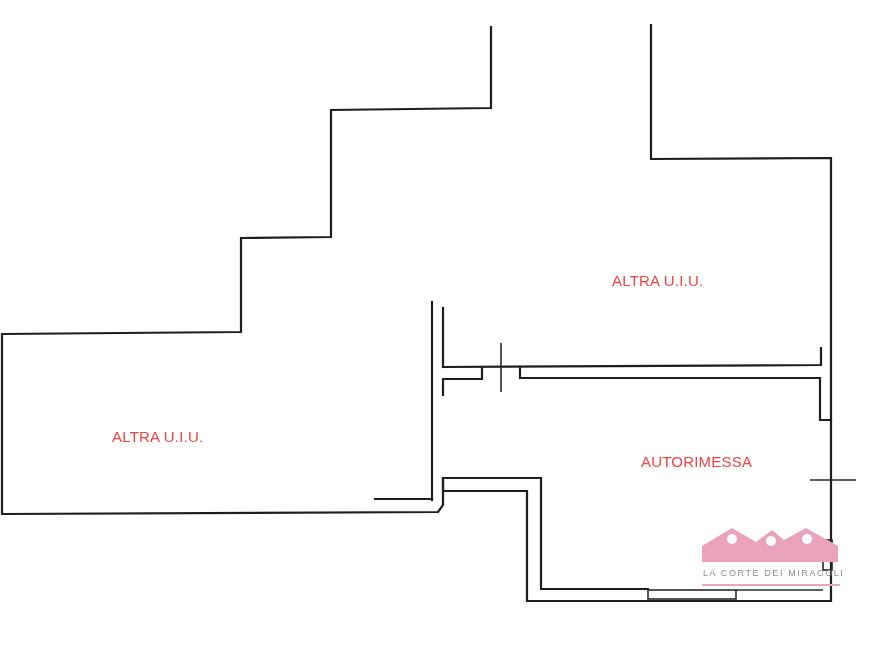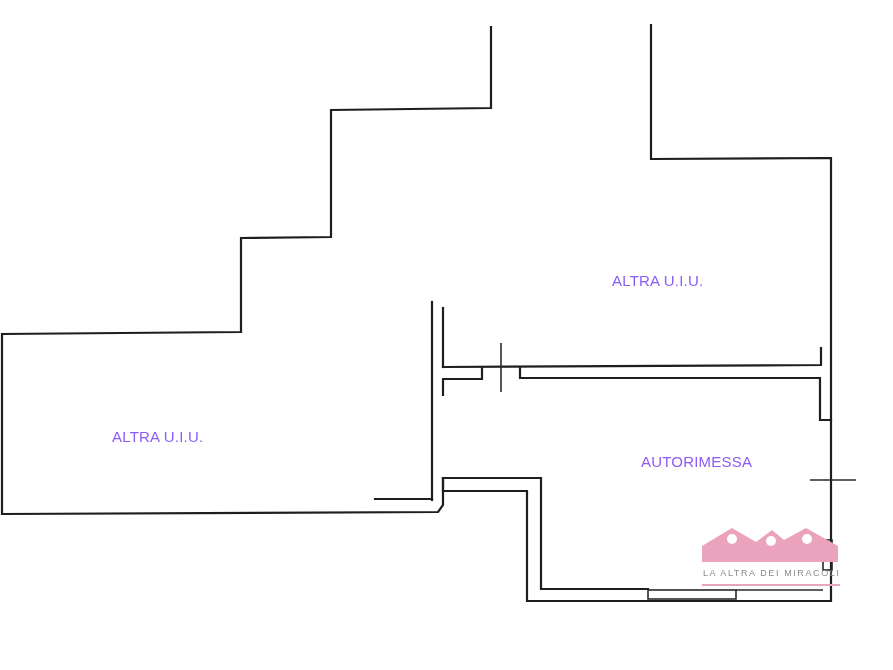--- a/index.html
+++ b/index.html
@@ -4,21 +4,21 @@
   <style>
     html, body { margin: 0; padding: 0; background: #ffffff; }
     body { width: 893px; height: 670px; position: relative; overflow: hidden; }
     #plan { position: absolute; left: 0; top: 0; width: 893px; height: 670px; }
     .wall { fill: none; stroke: #1e1e1e; stroke-width: 2.2; stroke-linecap: square; stroke-linejoin: miter; }
     .thin { fill: none; stroke: #2a2a2a; stroke-width: 1.6; }
     .label {
       position: absolute;
       font-family: "Liberation Sans", sans-serif;
       font-size: 15px;
-      color: #8b5cf6;
+      color: #ef4444;
       letter-spacing: 0.2px;
       white-space: nowrap;
     }
     .logo { position: absolute; left: 700px; top: 524px; width: 142px; height: 62px; }
     .logo-text {
       position: absolute;
       left: 703px; top: 568px;
       font-family: "Liberation Sans", sans-serif;
       font-size: 9px;
       letter-spacing: 1.6px;
@@ -67,14 +67,14 @@
     <path d="M2,22 L32,4 L56,18 L56,38 L2,38 Z"></path>
     <path d="M56,18 L72,6 L84,16 L84,38 L56,38 Z"></path>
     <path d="M84,16 L106,4 L138,22 L138,38 L84,38 Z"></path>
   </g>
   <g fill="#ffffff">
     <circle cx="32" cy="15" r="5"></circle>
     <circle cx="71" cy="17" r="5"></circle>
     <circle cx="107" cy="15" r="5"></circle>
   </g>
 </svg>
-<div class="logo-text">LA ALTRA DEI MIRACOLI</div>
+<div class="logo-text">LA CORTE DEI MIRACOLI</div>
 <div class="logo-rule"></div>
 
 </body></html>

